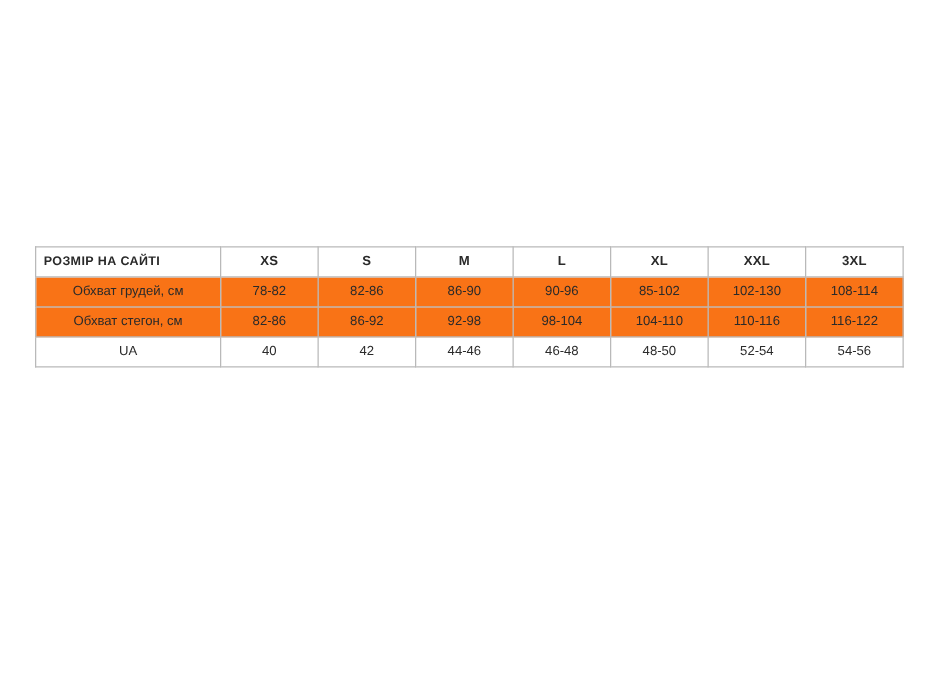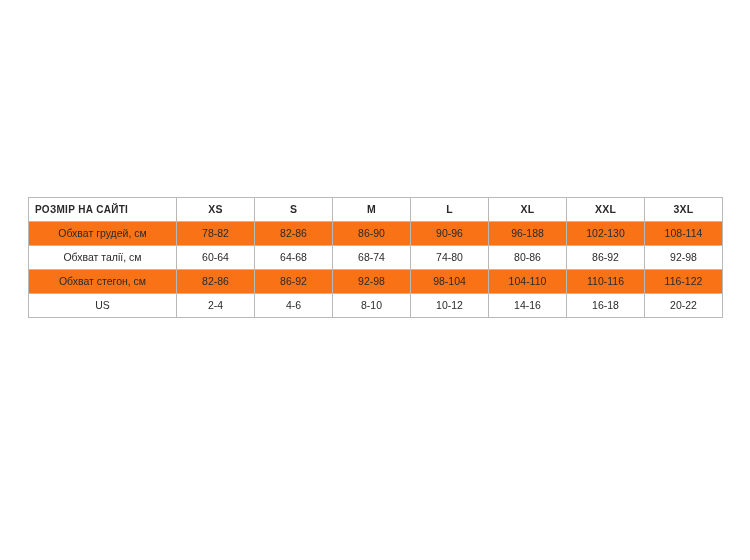--- a/index.html
+++ b/index.html
@@ -94,50 +94,40 @@
           <th>3XL</th>
         </tr>
       </thead>
       <tbody>
         <tr class="shaded">
           <td class="row-label">Обхват грудей, см</td>
           <td>78-82</td>
           <td>82-86</td>
           <td>86-90</td>
           <td>90-96</td>
-          <td>96-188</td>
+          <td>85-102</td>
           <td>102-130</td>
           <td>108-114</td>
-        </tr>
-        <tr class="plain">
-          <td class="row-label">Обхват талії, см</td>
-          <td>60-64</td>
-          <td>64-68</td>
-          <td>68-74</td>
-          <td>74-80</td>
-          <td>80-86</td>
-          <td>86-92</td>
-          <td>92-98</td>
         </tr>
         <tr class="shaded">
           <td class="row-label">Обхват стегон, см</td>
           <td>82-86</td>
           <td>86-92</td>
           <td>92-98</td>
           <td>98-104</td>
           <td>104-110</td>
           <td>110-116</td>
           <td>116-122</td>
         </tr>
         <tr class="plain">
-          <td class="row-label">US</td>
-          <td>2-4</td>
-          <td>4-6</td>
-          <td>8-10</td>
-          <td>10-12</td>
-          <td>14-16</td>
-          <td>16-18</td>
-          <td>20-22</td>
+          <td class="row-label">UA</td>
+          <td>40</td>
+          <td>42</td>
+          <td>44-46</td>
+          <td>46-48</td>
+          <td>48-50</td>
+          <td>52-54</td>
+          <td>54-56</td>
         </tr>
       </tbody>
     </table>
   </div>
 </div>
 
 </body></html>

